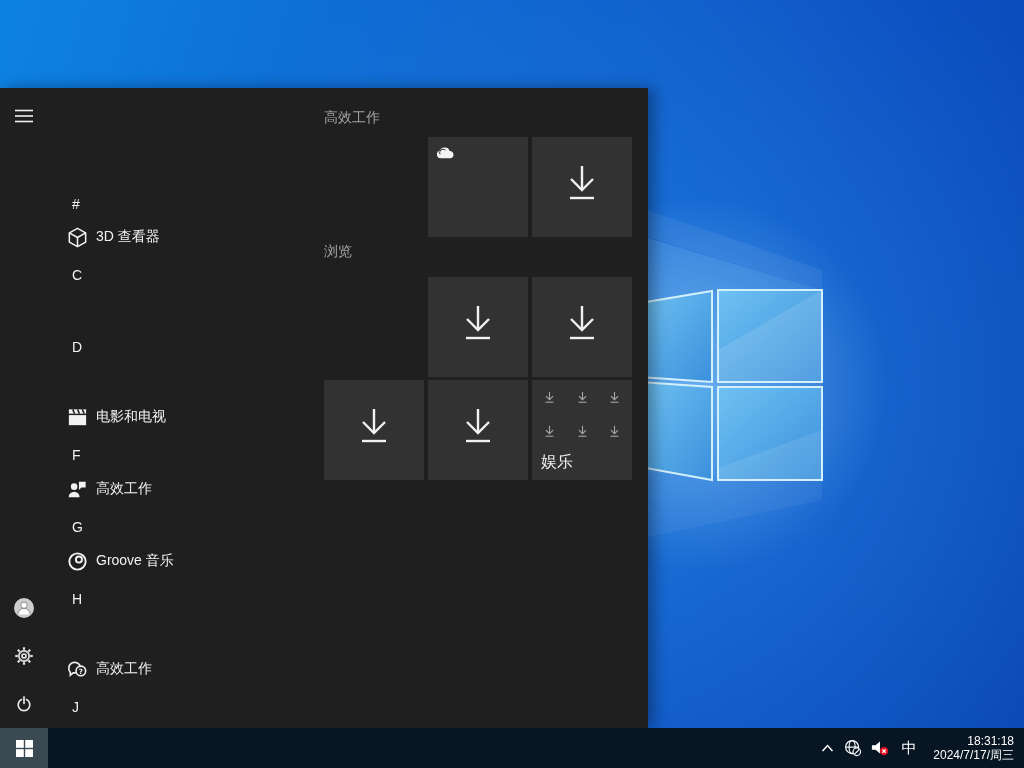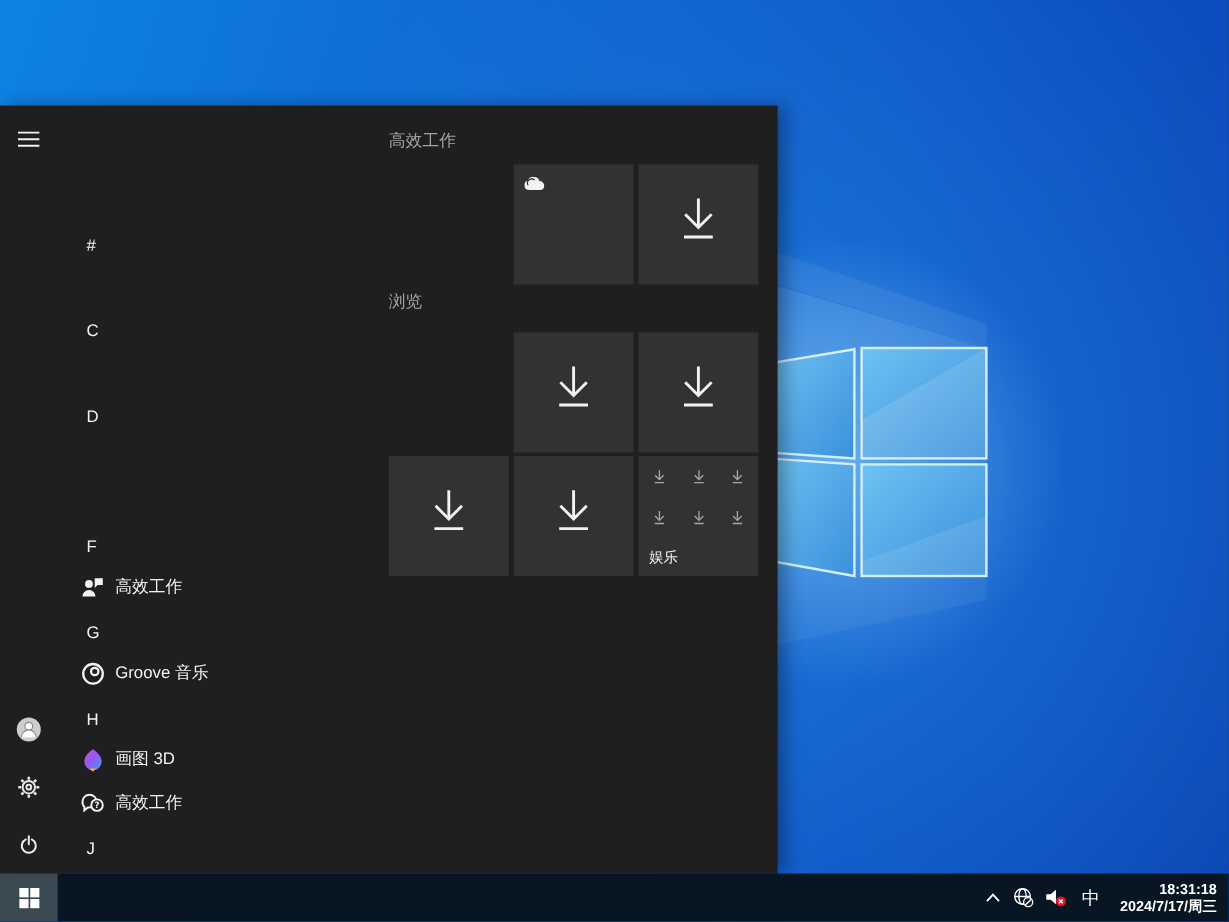--- a/index.html
+++ b/index.html
@@ -29,31 +29,31 @@
   .app-row { position:absolute; left:58px; width:266px; height:36px; display:flex;
     align-items:center; color:#f2f2f2; font-size:14px; }
   .app-row .ic { width:38px; display:flex; align-items:center; justify-content:center; flex:0 0 38px; }
   .group-row { position:absolute; left:72px; height:36px; display:flex; align-items:center;
     color:#f2f2f2; font-size:14px; }
 
   .tile-section-label { position:absolute; color:#a3a3a3; font-size:14px; }
   .tile { position:absolute; width:100px; height:100px; background:#323232; }
   .tile .center-arrow { position:absolute; left:50%; top:50%; transform:translate(-50%,-50%); }
   .tile .corner-glyph { position:absolute; left:9px; top:10px; }
-  .folder-label { position:absolute; left:9px; bottom:7px; color:#f2f2f2; font-size:12px; }
+  .folder-label { position:absolute; left:9px; bottom:7px; color:#f2f2f2; font-size:16px; }
   .mini-arrow { position:absolute; }
 
   
   .taskbar { position:absolute; left:0; top:728px; width:1024px; height:40px; background:#081624; }
   .start-button { position:absolute; left:0; top:0; width:48px; height:40px; background:#3b4a52;
     display:flex; align-items:center; justify-content:center; }
   .tray { position:absolute; right:0; top:0; height:40px; display:flex; align-items:center; }
   .tray-icon { display:flex; align-items:center; justify-content:center; height:40px; }
   .ime { color:#fff; font-size:15px; width:30px; text-align:center; }
-  .clock { color:#fff; font-size:12px; line-height:14px; text-align:right; padding-right:10px; width:100px;font-weight:bold; }
+  .clock { color:#fff; font-size:12px; line-height:14px; text-align:right; padding-right:10px; width:100px; }
 </style>
 </head>
 <body>
 
 <div class="desktop">
   <svg class="wallpaper-svg" width="1024" height="768" viewBox="0 0 1024 768">
     <defs>
       <linearGradient id="pane" x1="0" y1="0" x2="1" y2="1">
         <stop offset="0" stop-color="#6fc2f2"></stop>
         <stop offset="1" stop-color="#3b90dc"></stop>
@@ -119,31 +119,55 @@
         <path d="M 14.96 6.66 A 7 7 0 1 1 9.04 6.66"></path>
         <line x1="12" y1="3.5" x2="12" y2="11.5"></line>
       </g>
     </svg>
   </div>
 
   <div class="group-row" style="top:98px">
       <span>#</span>
     </div>
 
+  <div class="app-row" style="top:131px">
+    <span class="ic">
+      <svg width="23" height="23" viewBox="0 0 24 24" fill="none" stroke="#f2f2f2" stroke-width="1.6" stroke-linejoin="round">
+        <polygon points="12,2.5 20.5,7.2 20.5,16.8 12,21.5 3.5,16.8 3.5,7.2"></polygon>
+        <polyline points="3.5,7.2 12,12 20.5,7.2"></polyline>
+          <line x1="12" y1="12" x2="12" y2="21.5"></line>
+      </svg>
+    </span>
+    <span class="lbl">3D 查看器</span>
+  </div>
 
   <div class="group-row" style="top:169px">
       <span>C</span>
     </div>
 
 
   <div class="group-row" style="top:241px">
       <span>D</span>
     </div>
 
 
+  <div class="app-row" style="top:311px">
+    <span class="ic">
+      <svg width="23" height="23" viewBox="0 0 24 24">
+        <polygon points="3,3.5 21,3.5 21,8 3,8" fill="#f2f2f2"></polygon>
+        <g stroke="#1f1f1f" stroke-width="1.6">
+            <line x1="7" y1="3.5" x2="9" y2="8"></line>
+            <line x1="12" y1="3.5" x2="14" y2="8"></line>
+            <line x1="17" y1="3.5" x2="19" y2="8"></line>
+          </g>
+        <rect x="3" y="9.5" width="18" height="10.5" fill="#f2f2f2"></rect>
+      </svg>
+    </span>
+    <span class="lbl">电影和电视</span>
+  </div>
 
   <div class="group-row" style="top:349px">
       <span>F</span>
     </div>
 
   <div class="app-row" style="top:383px">
     <span class="ic">
       <svg width="23" height="23" viewBox="0 0 24 24" fill="#f2f2f2">
         <circle cx="8.5" cy="9" r="3.4"></circle>
         <path d="M2.8 20 a5.7 5.7 0 0 1 11.4 0 z"></path>
@@ -164,36 +188,20 @@
           <circle cx="13.5" cy="10" r="3.2"></circle>
       </svg>
     </span>
     <span class="lbl">Groove 音乐</span>
   </div>
 
   <div class="group-row" style="top:493px">
       <span>H</span>
     </div>
 
-  <div class="app-row" style="top:527px">
-    <span class="ic">
-      <svg width="23" height="23" viewBox="0 0 24 24">
-        <defs>
-            <linearGradient id="p3d" x1="0" y1="0" x2="1" y2="1">
-          <stop offset="0" stop-color="#e14bd2"></stop>
-              <stop offset=".5" stop-color="#8a5cf5"></stop>
-              <stop offset="1" stop-color="#4a9cf0"></stop>
-        </linearGradient>
-          </defs>
-        <path d="M12 2.5 C17 6 19.5 9.5 19.5 13.2 a7.5 7.5 0 0 1 -15 0 C4.5 9.5 7 6 12 2.5 z" fill="url(#p3d)"></path>
-        <path d="M9 19.5 l3 2.5 2.5 -3 z" fill="#f7b733"></path>
-      </svg>
-    </span>
-    <span class="lbl">画图 3D</span>
-  </div>
 
   <div class="app-row" style="top:563px">
     <span class="ic">
       <svg width="23" height="23" viewBox="0 0 24 24">
         <path d="M3 10 a6 5.5 0 1 1 6 5.5 h-1.5 l-3 2.5 v-3 a6 5.5 0 0 1 -1.5 -5 z" fill="none" stroke="#f2f2f2" stroke-width="1.7"></path>
         <circle cx="15.5" cy="13.5" r="5" fill="#1f1f1f" stroke="#f2f2f2" stroke-width="1.7"></circle>
         <text x="15.5" y="16.2" font-size="7.5" font-weight="bold" fill="#f2f2f2" text-anchor="middle" font-family="'DejaVu Sans',sans-serif">?</text>
       </svg>
     </span>
     <span class="lbl">高效工作</span>

